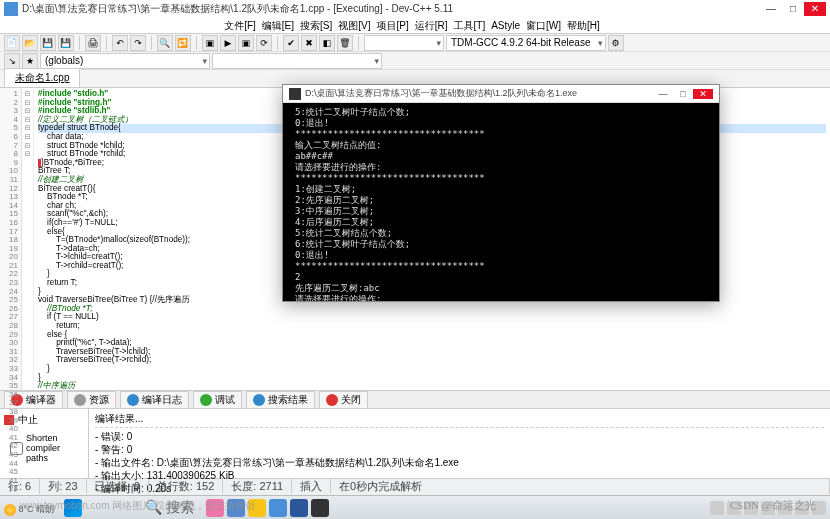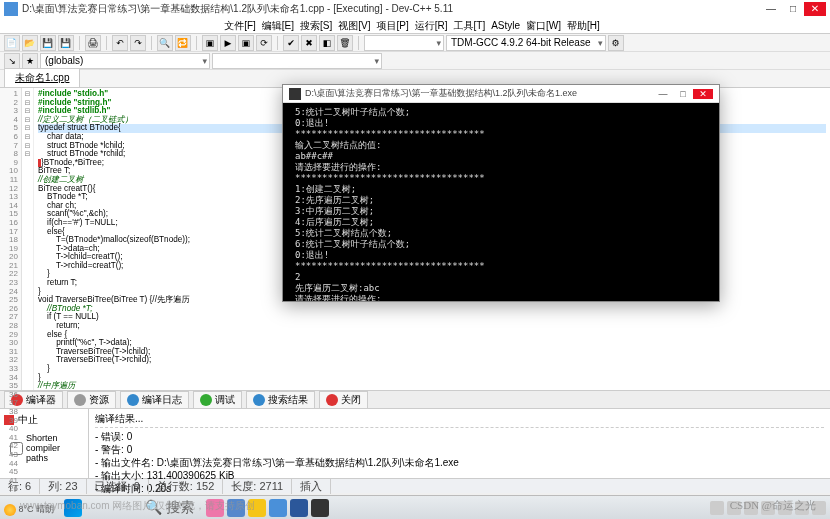--- a/index.html
+++ b/index.html
@@ -285,20 +285,21 @@
   </div>
 </div>
 
 <div class="statusbar">
   <span>行: 6</span>
   <span>列: 23</span>
   <span>已选择: 0</span>
   <span>总行数: 152</span>
   <span>长度: 2711</span>
   <span>插入</span>
+  <span style="flex:1">在0秒内完成解析</span>
 </div>
 
 <div class="taskbar">
   <div class="weather">
     <span class="sun"></span>
     <span>8°C</span>
     <span>晴朗</span>
   </div>
   <div style="width:60px"></div>
   <div class="tbico win"></div>

